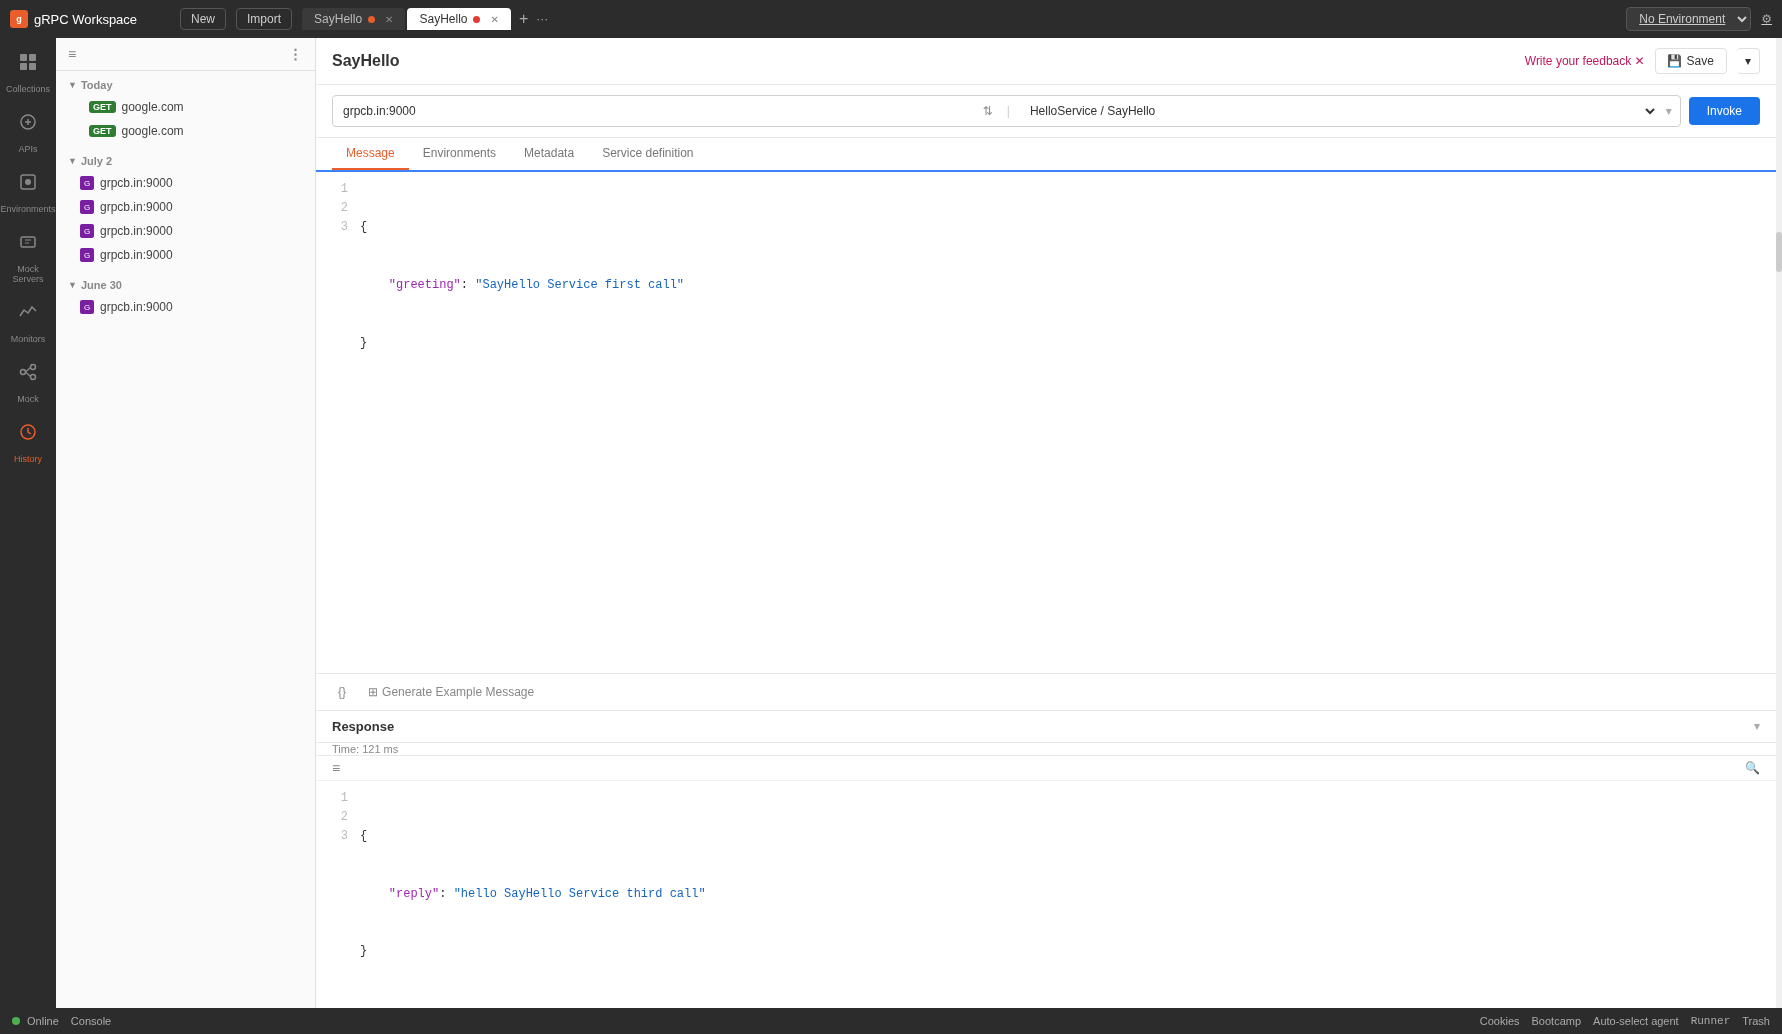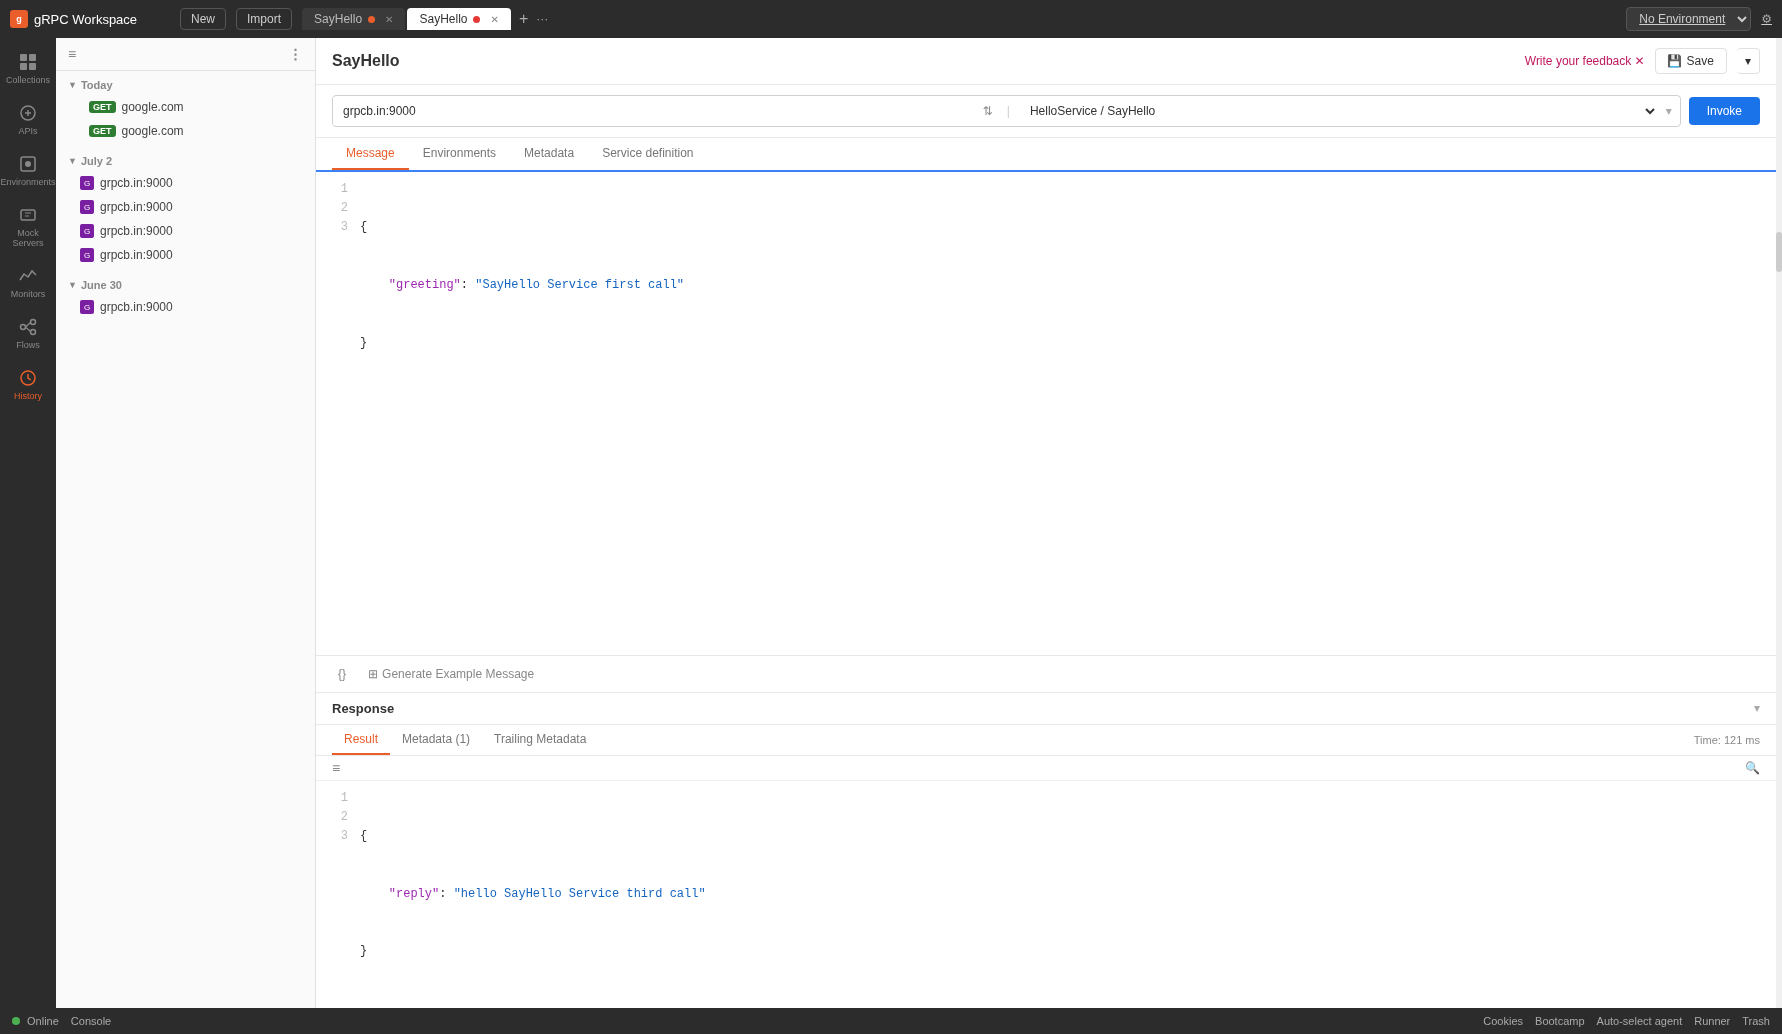--- a/index.html
+++ b/index.html
@@ -20,21 +20,21 @@
     .tab-add { background: none; border: none; color: #aaa; cursor: pointer; font-size: 16px; padding: 0 6px; }
     .tab-more { background: none; border: none; color: #aaa; cursor: pointer; font-size: 12px; }
     .top-right { display: flex; align-items: center; gap: 10px; margin-left: auto; text-decoration: underline; }
     .env-select { background: #3a3a3a; border: 1px solid #555; color: #ccc; padding: 3px 8px; border-radius: 4px; font-size: 12px; cursor: pointer; }
 
     
     .main { display: flex; flex: 1; overflow: hidden; }
 
     
     .sidebar-icons { width: 56px; background: #2c2c2c; display: flex; flex-direction: column; align-items: center; padding-top: 6px; gap: 2px; flex-shrink: 0; }
-    .sidebar-icon-item { display: flex; flex-direction: column; align-items: center; gap: 3px; padding: 8px 4px; width: 100%; cursor: pointer; color: #888; border-radius: 4px; }
+    .sidebar-icon-item { display: flex; flex-direction: column; align-items: center; gap: 12px; padding: 8px 4px; width: 100%; cursor: pointer; color: #888; border-radius: 4px; }
     .sidebar-icon-item.active { color: #e95e2a; }
     .sidebar-icon-item svg { width: 20px; height: 20px; }
     .sidebar-icon-label { font-size: 9px; text-align: center; }
 
     
     .sidebar-panel { width: 260px; background: #fafafa; border-right: 1px solid #e0e0e0; display: flex; flex-direction: column; flex-shrink: 0; overflow: hidden; }
     .sidebar-panel-header { display: flex; align-items: center; justify-content: space-between; padding: 8px 12px; border-bottom: 1px solid #e0e0e0; }
     .sidebar-panel-header span { font-size: 11px; color: #888; font-weight: 600; text-transform: uppercase; letter-spacing: 0.5px; }
     .sidebar-panel-header-icons { display: flex; gap: 6px; color: #aaa; cursor: pointer; }
     .sidebar-section { padding: 4px 0; }
@@ -175,21 +175,21 @@
         </svg>
       <span class="sidebar-icon-label">Monitors</span>
     </div>
     <div class="sidebar-icon-item">
       <svg viewBox="0 0 20 20" fill="currentColor">
           <circle cx="5" cy="10" r="2.5" fill="none" stroke="currentColor" stroke-width="1.5"></circle>
           <circle cx="15" cy="5" r="2.5" fill="none" stroke="currentColor" stroke-width="1.5"></circle>
           <circle cx="15" cy="15" r="2.5" fill="none" stroke="currentColor" stroke-width="1.5"></circle>
           <path d="M7.5 10 L12.5 5.5 M7.5 10 L12.5 14.5" stroke="currentColor" stroke-width="1.2" fill="none"></path>
         </svg>
-      <span class="sidebar-icon-label">Flows</span>
+      <span class="sidebar-icon-label">Mock</span>
     </div>
     <div class="sidebar-icon-item active">
       <svg viewBox="0 0 20 20" fill="currentColor">
           <circle cx="10" cy="10" r="7" fill="none" stroke="currentColor" stroke-width="1.5"></circle>
           <polyline points="10,6 10,10 13,12" fill="none" stroke="currentColor" stroke-width="1.5"></polyline>
         </svg>
       <span class="sidebar-icon-label">History</span>
     </div>
   </div>
 
@@ -309,25 +309,20 @@
         <span> Generate Example Message</span>
       </button>
     </div>
 
     <div class="response-section">
       <div class="response-header">
         <span class="response-title">Response</span>
         <span style="color:#aaa;cursor:pointer;">▾</span>
       </div>
       <div class="response-tabs">
-        <div class="response-tabs-left">
-          <div class="response-tab active">Result</div>
-          <div class="response-tab">Metadata (1)</div>
-          <div class="response-tab">Trailing Metadata</div>
-        </div>
         <span class="response-time">
           <span>Time:</span>
           <span>121 ms</span>
         </span>
       </div>
 
       <div class="response-toolbar">
         <button class="response-toolbar-btn" style="font-size:14px;">≡</button>
         <span style="flex:1;"></span>
         <button class="response-toolbar-btn">🔍</button>
@@ -362,16 +357,16 @@
     <span>
       <span class="status-dot"></span>
       <span>Online</span>
     </span>
     <span style="cursor:pointer;">Console</span>
   </div>
   <div class="status-bar-right">
     <span style="cursor:pointer;">Cookies</span>
     <span style="cursor:pointer;">Bootcamp</span>
     <span style="cursor:pointer;">Auto-select agent</span>
-    <span style="cursor:pointer;">Runner</span>
+    <span style="cursor:pointer;font-family:Liberation Mono, monospace;">Runner</span>
     <span style="cursor:pointer;">Trash</span>
   </div>
 </div>
 
 </body></html>

